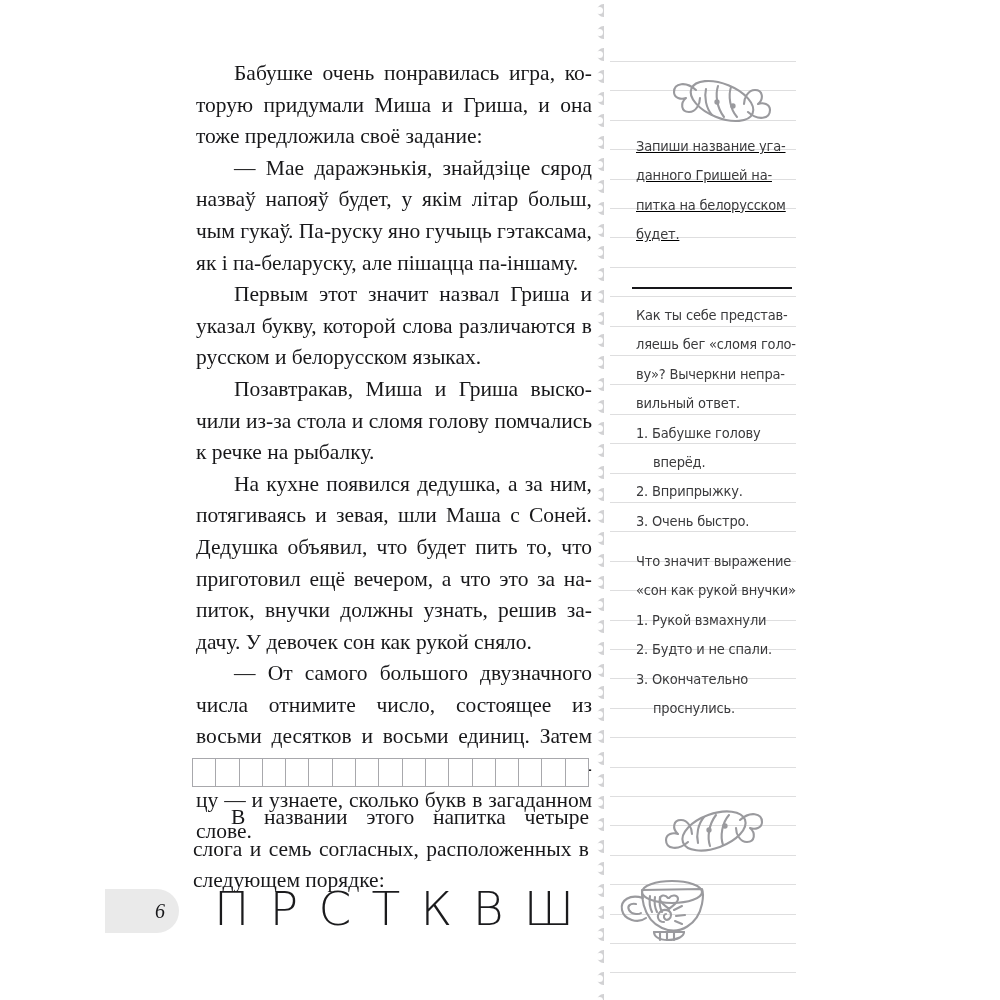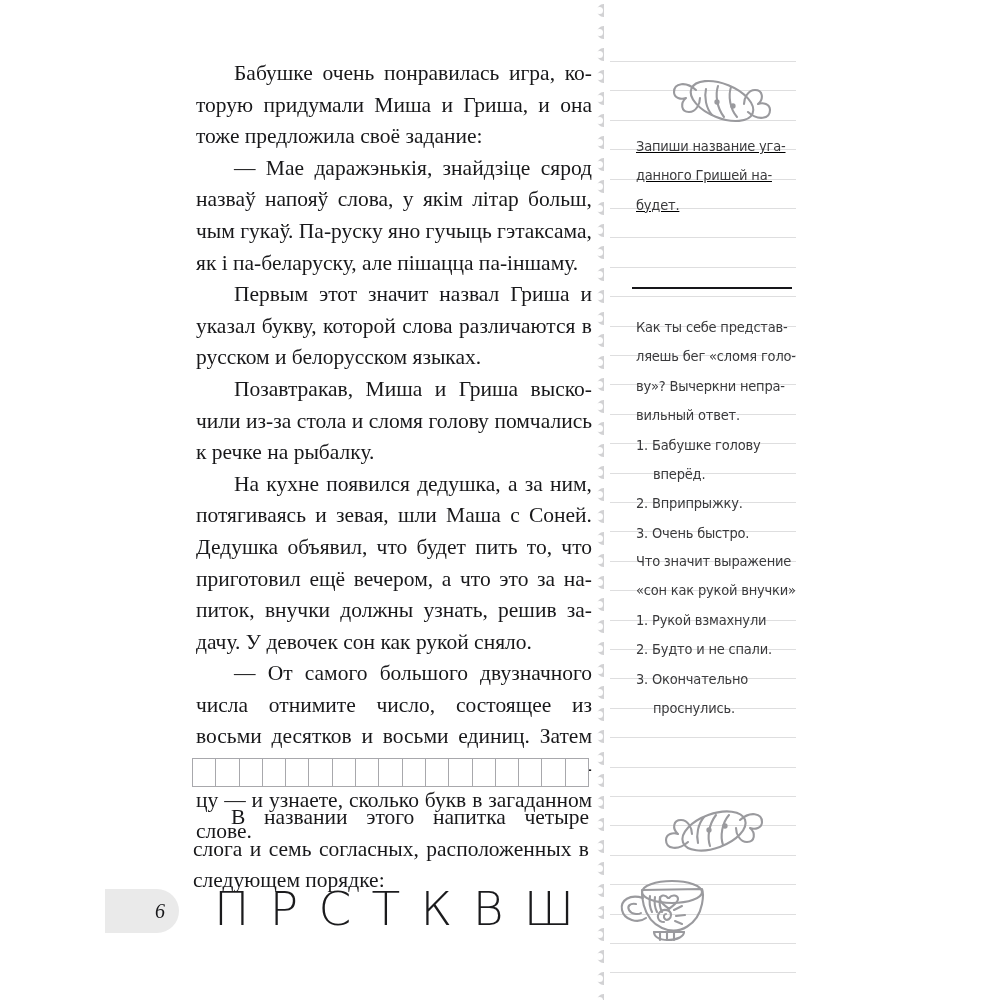--- a/index.html
+++ b/index.html
@@ -174,21 +174,21 @@
 </style>
 </head>
 <body>
 
 <div id="page">
 
   <div id="book-page">
 
     <div id="body-text">
       <p class="para">Бабушке очень понравилась игра, ко­торую придумали Миша и Гриша, и она тоже предложила своё задание:</p>
-      <p class="para dash">— Мае даражэнькія, знайдзіце ся­род назваў напояў слова, у якім літар больш, чым гукаў. Па-руску яно гучыць гэтаксама, як і па-беларуску, але пішацца па-іншаму.</p>
+      <p class="para dash">— Мае даражэнькія, знайдзіце ся­род назваў напояў будет, у якім літар больш, чым гукаў. Па-руску яно гучыць гэтаксама, як і па-беларуску, але пішацца па-іншаму.</p>
       <p class="para">Первым этот значит назвал Гриша и указал букву, которой слова различают­ся в русском и белорусском языках.</p>
       <p class="para">Позавтракав, Миша и Гриша выско­чили из-за стола и сломя голову помча­лись к речке на рыбалку.</p>
       <p class="para">На кухне появился дедушка, а за ним, потягиваясь и зевая, шли Маша с Соней. Дедушка объявил, что будет пить то, что приготовил ещё вечером, а что это за на­питок, внучки должны узнать, решив за­дачу. У девочек сон как рукой сняло.</p>
       <p class="para dash">— От самого большого двузначного числа отнимите число, состоящее из восьми десятков и восьми единиц. Затем разделите полученный результат на едини­цу — и узнаете, сколько букв в загадан­ном слове.</p>
     </div>
 
     <div id="letter-grid">
         <div class="cell"></div>
         <div class="cell"></div>
         <div class="cell"></div>
@@ -321,24 +321,25 @@
         <path d="M58 16 C55 25, 57 38, 64 47"></path>
         <path d="M71 17 C68 26, 70 39, 77 47"></path>
         <circle cx="57" cy="32" r="1.6" fill="#9a9a9e"></circle>
         <circle cx="73" cy="36" r="1.6" fill="#9a9a9e"></circle>
       </g>
     </svg>
 
     <div class="np-block" style="top:132px;text-decoration:underline;">
       <div class="np-line">Запиши название уга-</div>
       <div class="np-line">данного Гришей на-</div>
+      <div class="np-line">питка на белорусском</div>
       <div class="np-line">будет.</div>
     </div>
 
-    <div class="np-block" style="top:313px;">
+    <div class="np-block" style="top:301px;">
       <div class="np-line">Как ты себе представ-</div>
       <div class="np-line">ляешь бег «сломя голо-</div>
       <div class="np-line">ву»? Вычеркни непра-</div>
       <div class="np-line">вильный ответ.</div>
       <div class="np-line">
         <span>1.</span>
         <span>Бабушке голову</span>
       </div>
       <div class="np-line indent">вперёд.</div>
       <div class="np-line">

